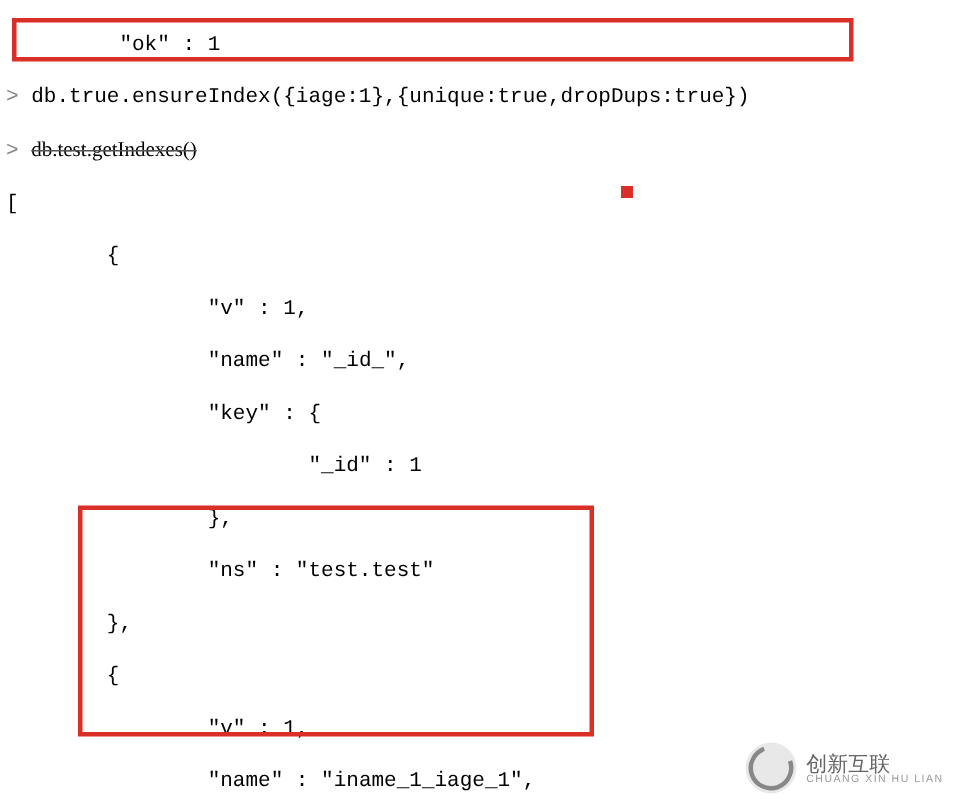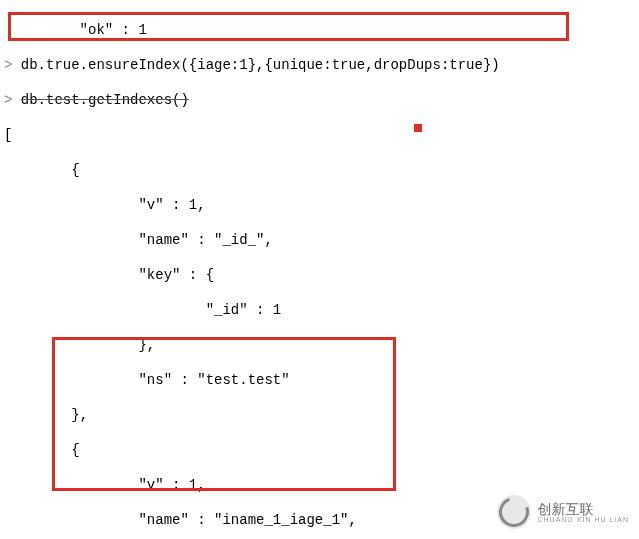--- a/index.html
+++ b/index.html
@@ -50,20 +50,21 @@
     height: 8px;
     background: #d92f26;
   }
   .line {
     margin: 0;
     padding: 0;
   }
   .strike {
     text-decoration: line-through;
     text-decoration-color: #555;
+    font-family: Liberation Serif, serif;
   }
   .logo {
     position: absolute;
     bottom: 10px;
     right: 10px;
     font-family: Arial, sans-serif;
     font-size: 12px;
     color: #888888;
     display: flex;
     align-items: center;

